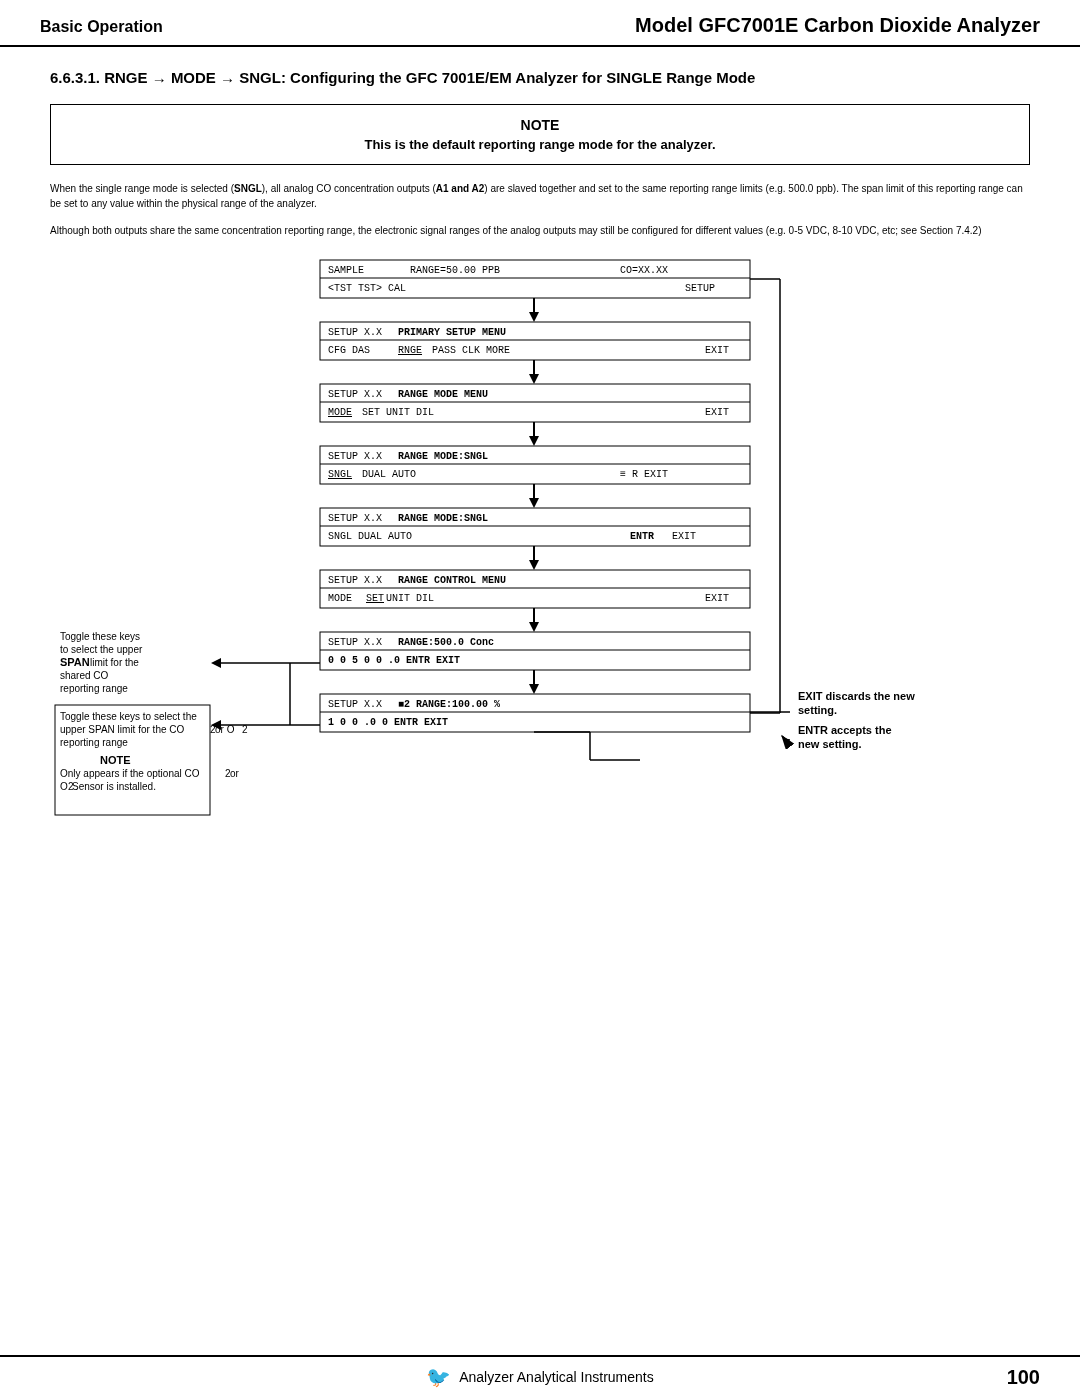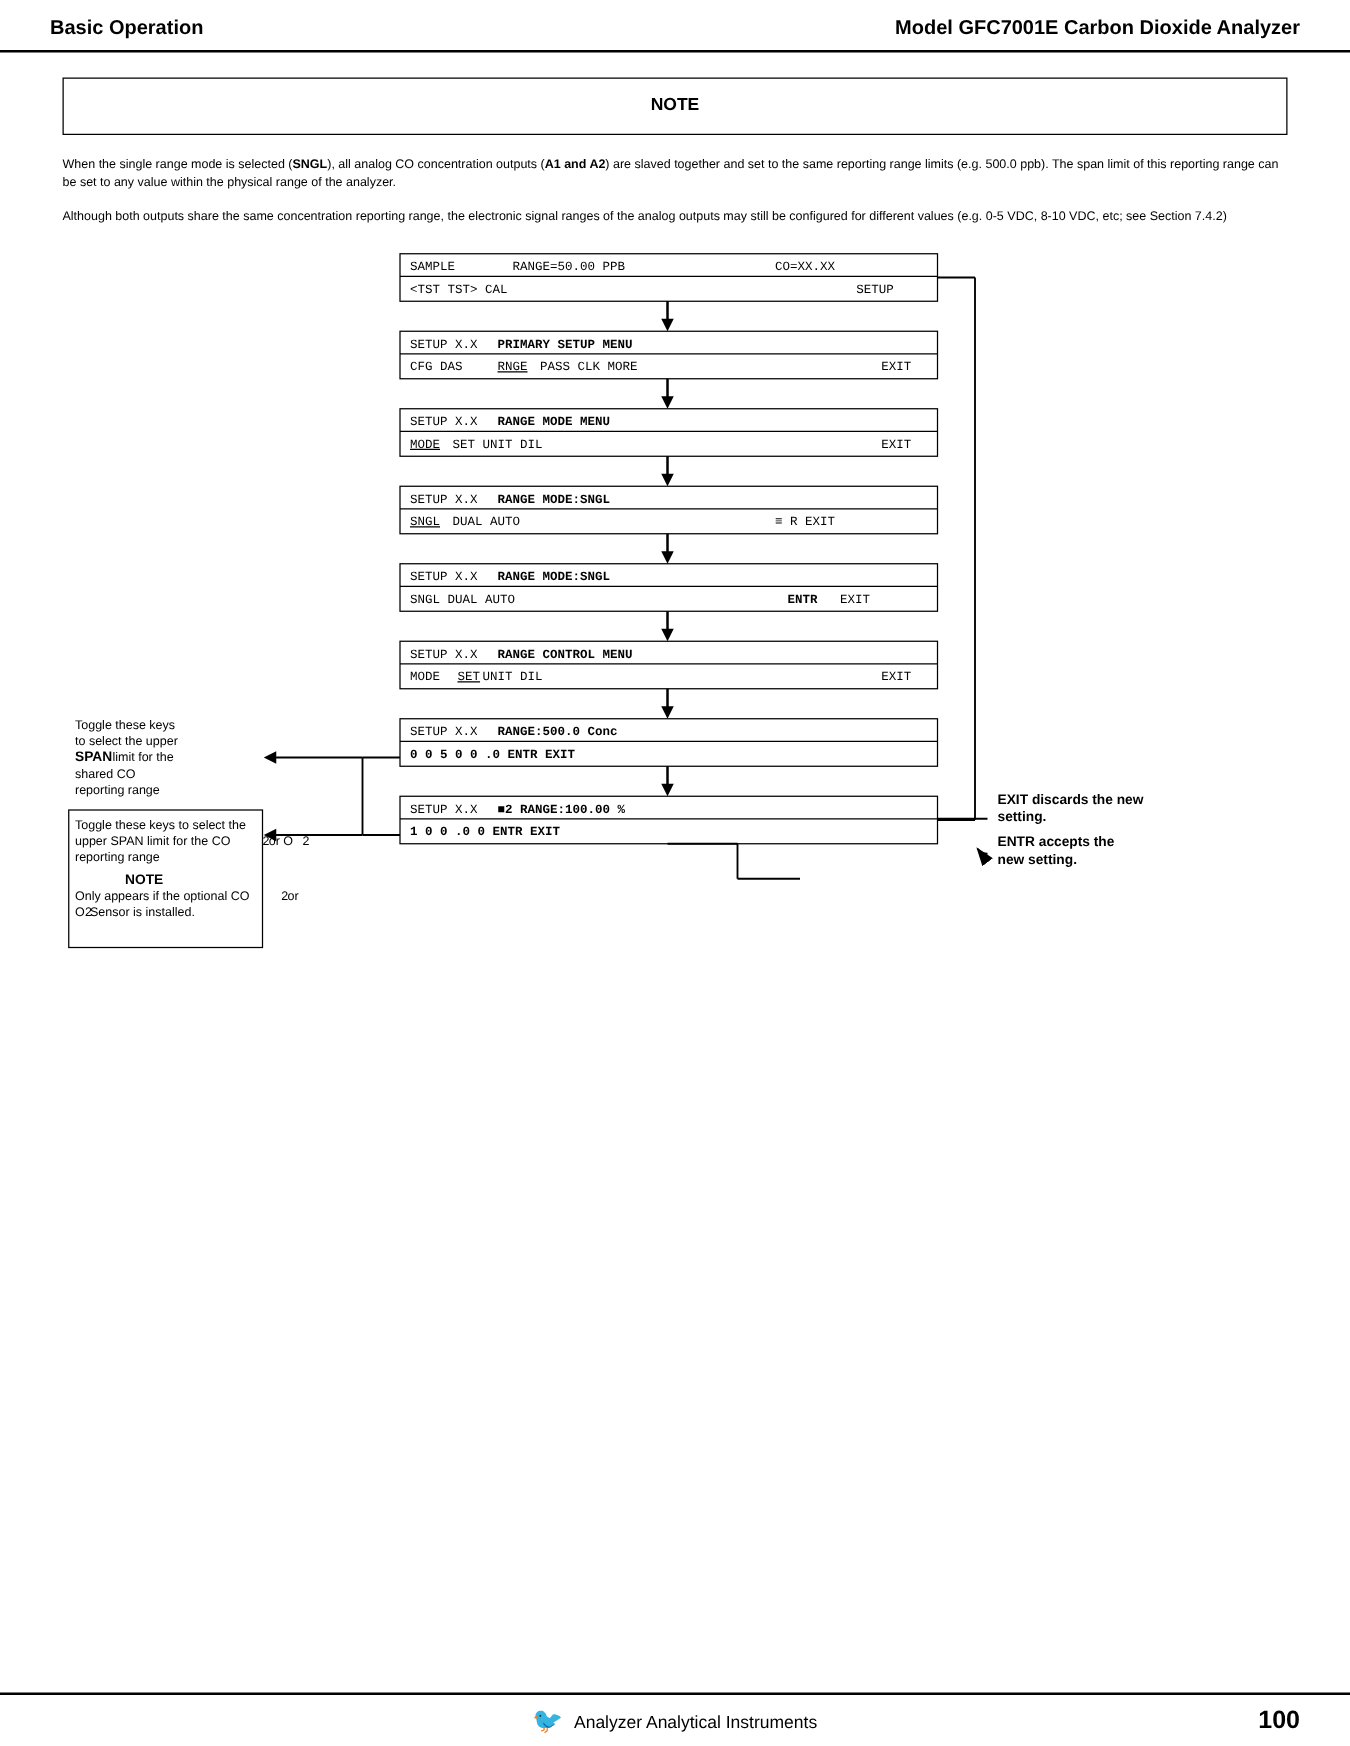--- a/index.html
+++ b/index.html
@@ -24,21 +24,21 @@
       justify-content: space-between;
       align-items: baseline;
       padding: 14px 40px 8px 40px;
       border-bottom: 2px solid #000;
     }
     .header-left {
       font-size: 16px;
       font-weight: bold;
     }
     .header-right {
-      font-size: 16px;
+      font-size: 20px;
       font-weight: bold;
     }
     
     .content {
       padding: 20px 50px 10px 50px;
       flex: 1;
     }
     
     .section-title {
       font-size: 15px;
@@ -107,23 +107,27 @@
 
 <div class="page">
 
   <div class="header">
     <span class="header-left">Basic Operation</span>
     <span class="header-right">Model GFC7001E Carbon Dioxide Analyzer</span>
   </div>
 
   <div class="content">
 
+    <div class="section-title">
+      6.6.3.1. RNGE → MODE → SNGL: Configuring the GFC 7001E/EM Analyzer for SINGLE Range Mode
+    </div>
 
     <div class="note-box">
       <div class="note-title">NOTE</div>
+      <div class="note-body">This is the default reporting range mode for the analyzer.</div>
     </div>
 
     <p class="body-text">
       When the single range mode is selected (<span class="bold">SNGL</span>), all analog CO concentration outputs (<span class="bold">A1 and A2</span>) are slaved together and set to the same reporting range limits (e.g. 500.0 ppb). The span limit of this reporting range can be set to any value within the physical range of the analyzer.
     </p>
     <p class="body-text">
       Although both outputs share the same concentration reporting range, the electronic signal ranges of the analog outputs may still be configured for different values (e.g. 0-5 VDC, 8-10 VDC, etc; see Section 7.4.2)
     </p>
 
     <div class="diagram-svg-container">

